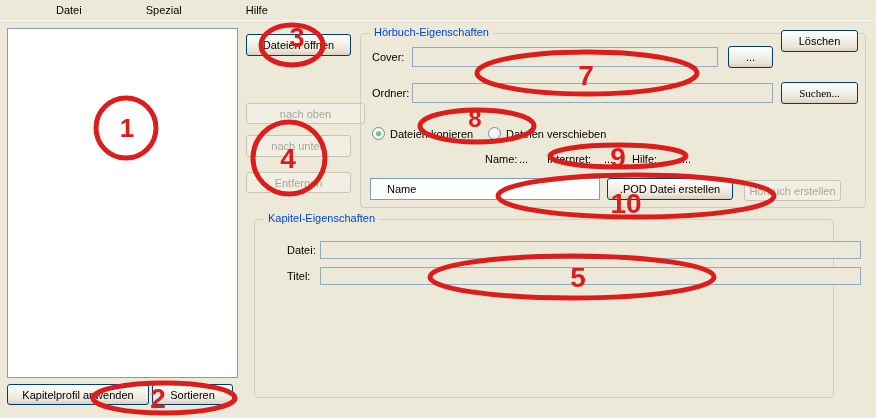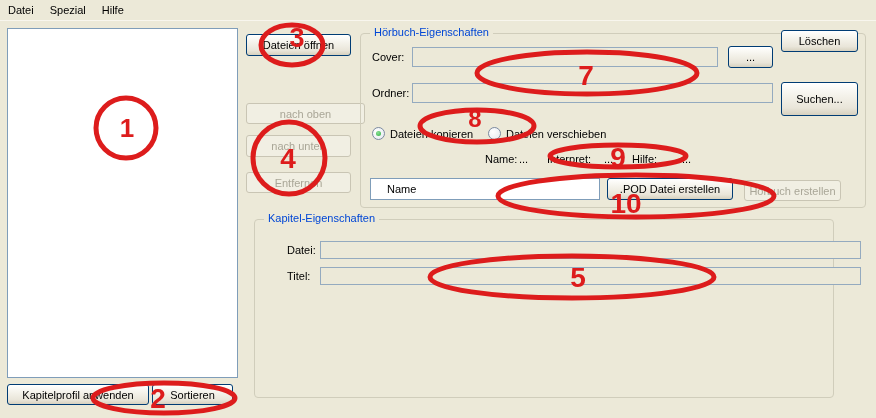--- a/index.html
+++ b/index.html
@@ -1,21 +1,21 @@
 <!DOCTYPE html>
 <html><head>
 <meta charset="utf-8">
 <style>
   html,body { margin:0; padding:0; }
   body { font-family:"Liberation Sans", sans-serif; font-size:11px; color:#000; }
   .window { position:relative; width:876px; height:418px; background:#ece9d8; overflow:hidden; }
 
   .menubar { position:absolute; top:0; left:0; width:100%; height:20px; background:#ece9d8;
              border-bottom:1px solid #f8f6ee; display:flex; align-items:center; }
-  .menu-item { padding:3px 8px 4px 8px; cursor:default; }
+  .menu-item { padding:3px 8px 4px 8px; cursor:default;margin-left:48px; }
 
   .listbox { position:absolute; left:7px; top:28px; width:229px; height:348px;
              background:#ffffff; border:1px solid #7f9db9; }
 
   .xp-btn { position:absolute; box-sizing:border-box; border:1px solid #003c74; border-radius:3px;
             background:linear-gradient(180deg,#ffffff 0%,#f4f2ea 40%,#e9e5d9 78%,#d7d1bf 100%);
             font-family:"Liberation Sans", sans-serif; font-size:11px; color:#000;
             display:flex; align-items:center; justify-content:center; cursor:default;
             box-shadow:inset 0 1px 0 rgba(255,255,255,.7); }
   .xp-btn.disabled { border-color:#c9c5b4; background:#f1efe3; color:#a9a697; box-shadow:none; }
@@ -64,21 +64,21 @@
     <span class="groupbox-title">Hörbuch-Eigenschaften</span>
   </div>
 
   <span class="label" style="left:372px; top:51px;">Cover:</span>
   <div class="field" style="left:412px; top:47px; width:306px; height:20px; line-height:18px; padding-left:4px;"></div>
   <div class="xp-btn" style="left:728px; top:46px; width:45px; height:22px;">...</div>
   <div class="xp-btn" style="left:781px; top:30px; width:77px; height:22px;">Löschen</div>
 
   <span class="label" style="left:372px; top:87px;">Ordner:</span>
   <div class="field" style="left:412px; top:83px; width:361px; height:20px; line-height:18px; padding-left:4px;"></div>
-  <div class="xp-btn" style="left:781px; top:82px; width:77px; height:34px;">Suchen...</div>
+  <div class="xp-btn" style="left:781px; top:82px; width:77px; height:22px;font-family:Liberation Serif, serif;">Suchen...</div>
 
   <div class="radio checked" style="left:372px; top:127px;">
     <span class="circle"></span>
     <span>Dateien kopieren</span>
   </div>
   <div class="radio" style="left:488px; top:127px;">
     <span class="circle"></span>
     <span>Dateien verschieben</span>
   </div>
 

